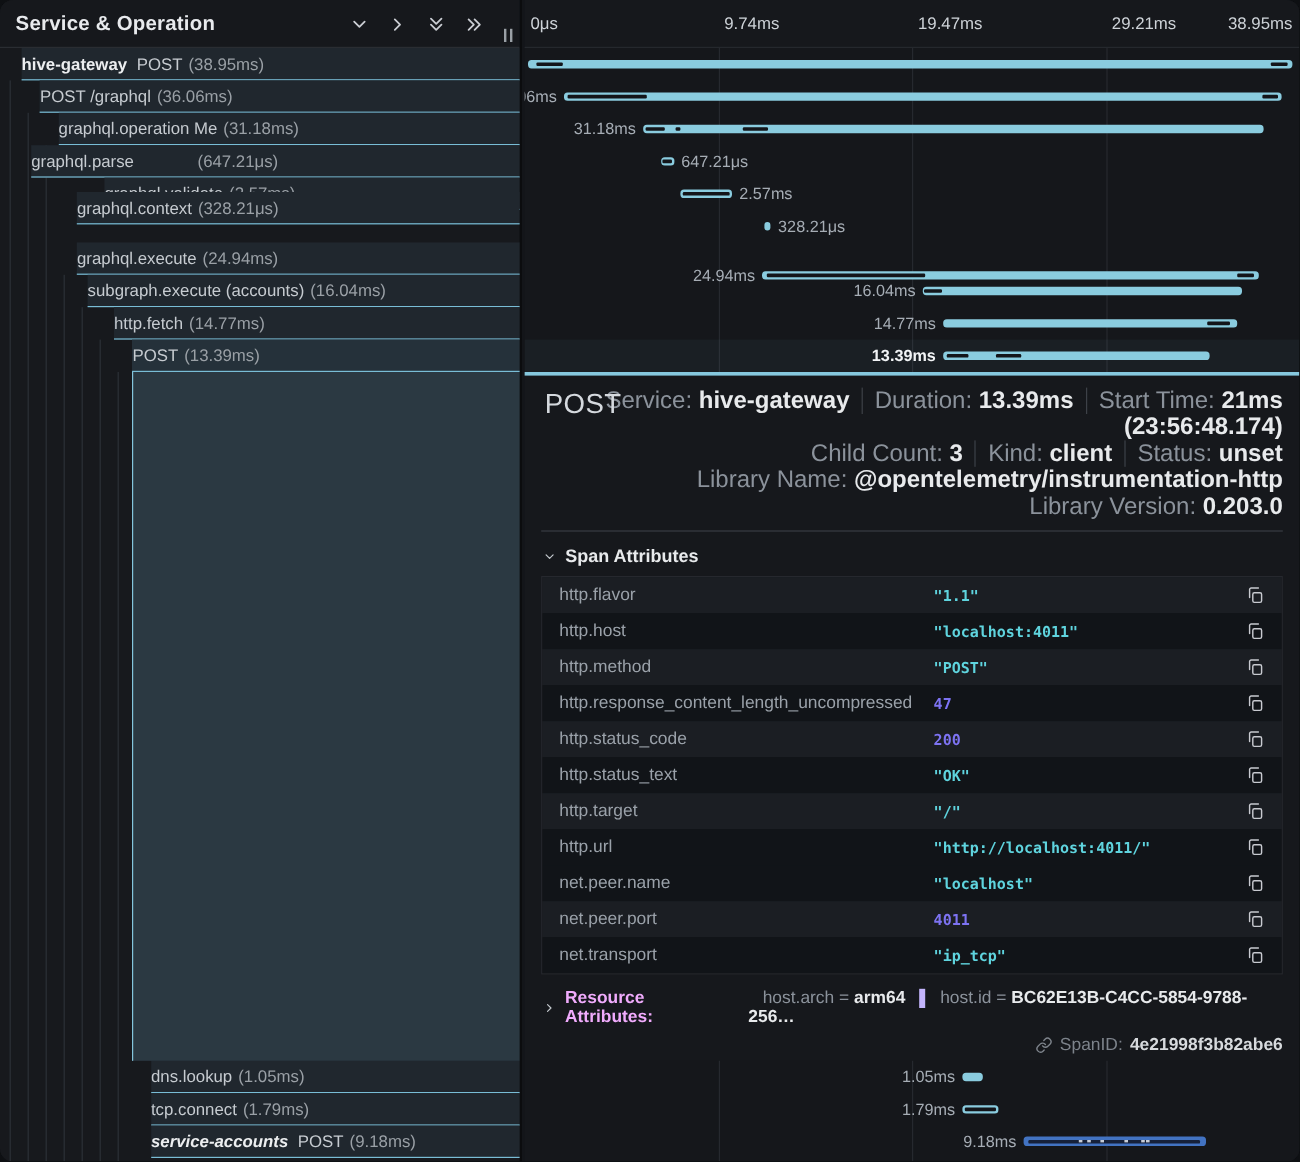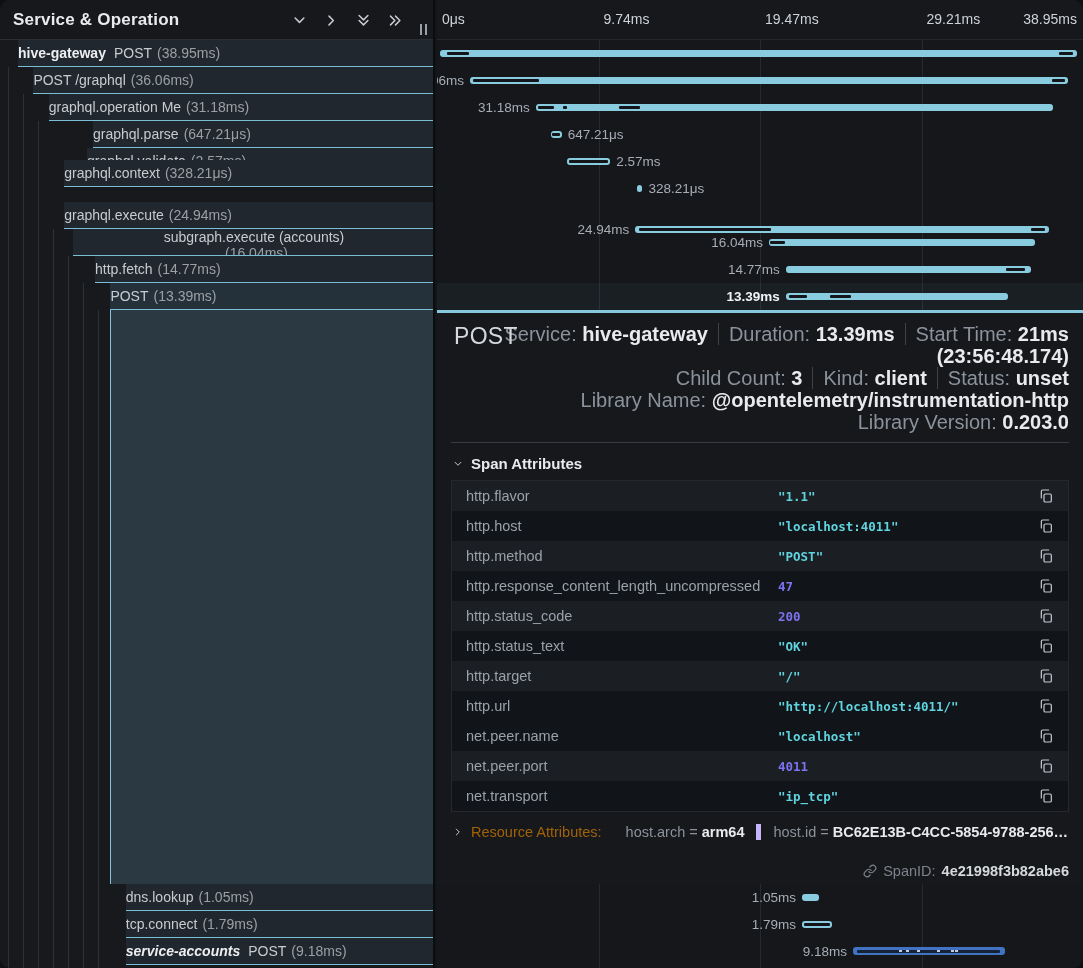--- a/index.html
+++ b/index.html
@@ -56,21 +56,21 @@
   .arow { position:relative; height:30px; display:flex; align-items:center; }
   .arow.alt0 { background:#1b1e23; }
   .arow.alt1 { background:#111418; }
   .akey { padding-left:14px; font-size:14.5px; color:#9aa1a9; }
   .aval { position:absolute; left:326px; font-family:"DejaVu Sans Mono", monospace; font-size:12.5px; font-weight:700; }
   .aval.string { color:#5fd4de; }
   .aval.number { color:#7d73f2; }
   .copy-btn { position:absolute; right:14px; top:7px; width:16px; height:16px; cursor:pointer; }
   .copy-btn svg { width:16px; height:16px; stroke:#c8cad0; stroke-width:1.8; fill:none; stroke-linecap:round; stroke-linejoin:round; }
   .res-line { display:flex; align-items:center; gap:8px; padding:12px 0 0 16px; font-size:14.5px; color:#8b929b; }
-  .res-title { font-weight:400; color:#a16207; margin-right:4px; }
+  .res-title { font-weight:700; color:#f0abfc; margin-right:4px; }
   .res-pair { padding:0 12px; border-right:5px solid #c4b5fd; }
   .res-pair:last-child { border-right:none; }
   .res-pair b { color:#e8eaec; font-weight:700; }
   .spanid-line { position:absolute; right:14px; top:550px; display:flex; align-items:center; gap:6px; font-size:14.5px; color:#7d838b; }
   .spanid-line svg { width:14px; height:14px; stroke:#7d838b; stroke-width:2; fill:none; stroke-linecap:round; stroke-linejoin:round; }
   .spanid-line b { color:#d7dadd; font-weight:700; }
 </style>
 </head>
 <body>
 
@@ -123,21 +123,21 @@
             <span class="tdur">(36.06ms)</span>
           </div>
         </div>
         <div class="trow" style="top: 94px;">
           <div class="trow-inner" style="margin-left: 48.8px;">
             <span class="tname">graphql.operation Me</span>
             <span class="tdur">(31.18ms)</span>
           </div>
         </div>
         <div class="trow" style="top: 121px;">
-          <div class="trow-inner" style="margin-left: 93px;">
+          <div class="trow-inner" style="margin-left: 26px; gap: 48px;">
             <span class="tname">graphql.parse</span>
             <span class="tdur">(647.21μs)</span>
           </div>
         </div>
         <div class="trow" style="top: 148px;">
           <div class="trow-inner" style="margin-left: 87px;">
             <span class="tname">graphql.validate</span>
             <span class="tdur">(2.57ms)</span>
           </div>
         </div>
@@ -147,21 +147,21 @@
             <span class="tdur">(328.21μs)</span>
           </div>
         </div>
         <div class="trow" style="top: 202px;">
           <div class="trow-inner" style="margin-left: 64.2px;">
             <span class="tname">graphql.execute</span>
             <span class="tdur">(24.94ms)</span>
           </div>
         </div>
         <div class="trow" style="top: 229px;">
-          <div class="trow-inner" style="margin-left: 73px; flex-direction: column;">
+          <div class="trow-inner" style="margin-left: 73px;">
             <span class="tname">subgraph.execute (accounts)</span>
             <span class="tdur">(16.04ms)</span>
           </div>
         </div>
         <div class="trow" style="top: 256px;">
           <div class="trow-inner" style="margin-left: 95px;">
             <span class="tname">http.fetch</span>
             <span class="tdur">(14.77ms)</span>
           </div>
         </div>

